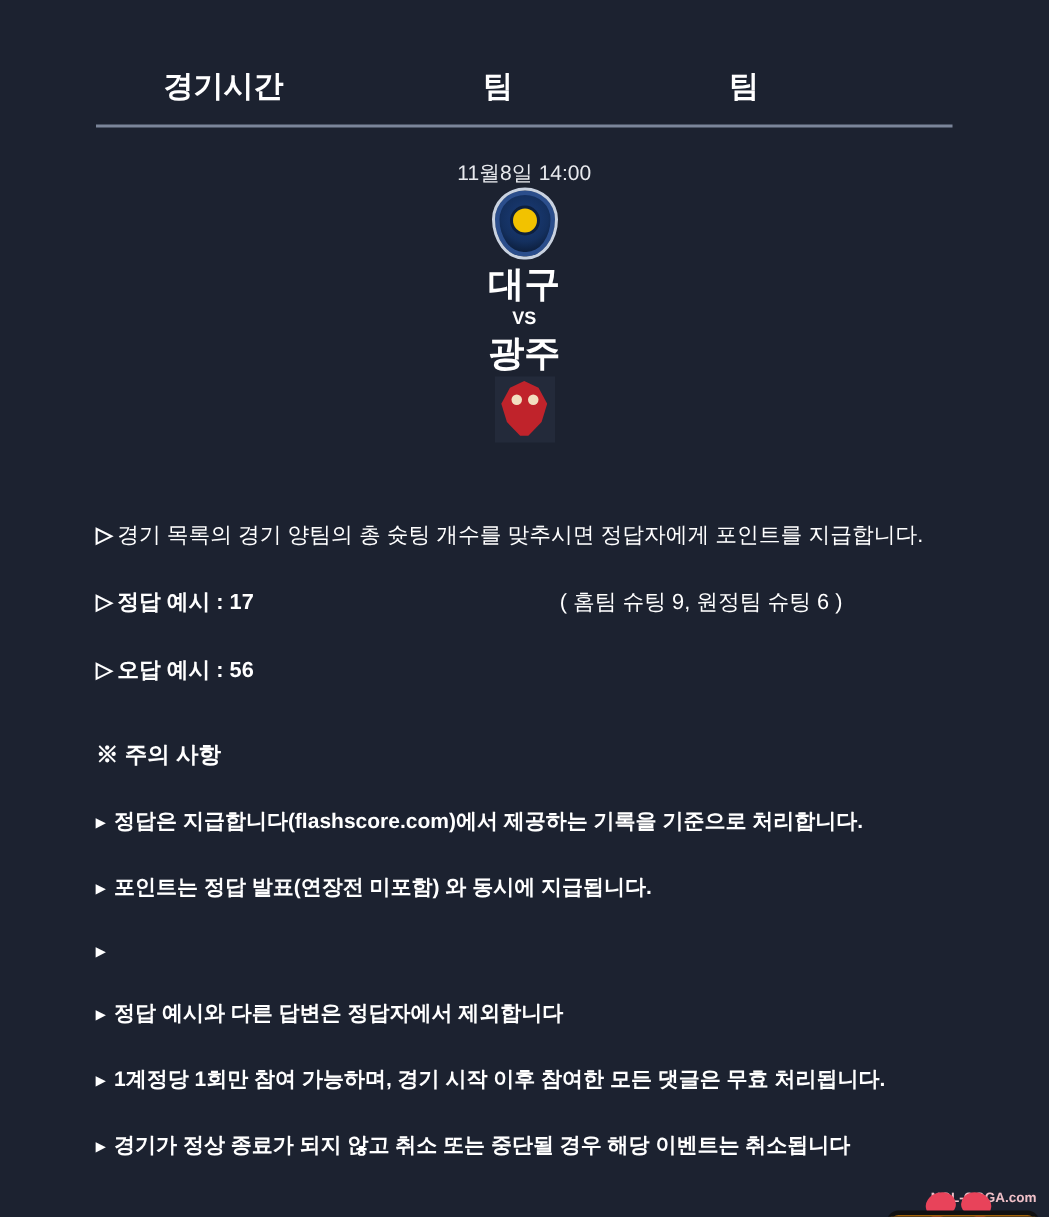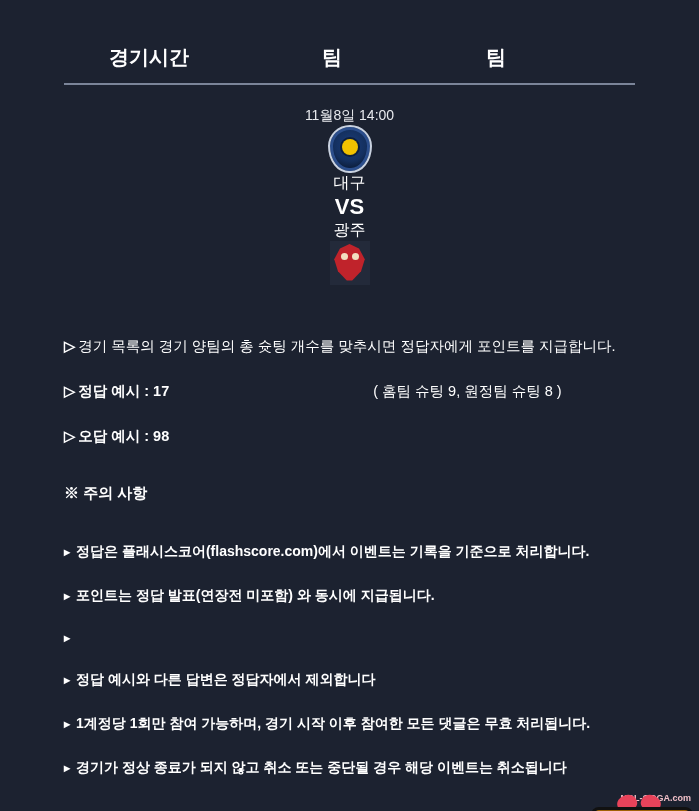--- a/index.html
+++ b/index.html
@@ -58,25 +58,25 @@
     padding-top: 22px;
     min-height: 62px;
     flex-direction: column;
   }
   .match-row .col-time {
     font-size: 14px;
     color: #e8eaee;
   }
   .match-row .col-home,
   .match-row .col-away {
-    font-size: 16px;
-    font-weight: normal;
+    font-size: 24px;
+    font-weight: bold;
   }
   .match-row .col-vs {
-    font-size: 22px;
+    font-size: 12px;
     font-weight: bold;
   }
   .crest {
     width: 40px;
     height: 44px;
     margin: 0 auto;
     position: relative;
   }
   .crest-daegu {
     background: radial-gradient(circle at 50% 42%, #1b3d7a 0%, #14305f 48%, #0d1f3d 70%);
@@ -151,21 +151,21 @@
     flex: 0 0 295px;
   }
   .rule-line .right {
     flex: 1;
     font-weight: normal;
   }
   .notice-title {
     font-size: 15px;
     font-weight: bold;
     margin-top: 38px;
-    margin-bottom: 40px;
+    margin-bottom: 26px;
   }
   .notice-item {
     font-size: 14px;
     font-weight: bold;
     color: #ffffff;
     margin-bottom: 26px;
     display: flex;
     align-items: baseline;
   }
   .notice-item .bullet {
@@ -289,33 +289,33 @@
   <div class="content">
 
     <div class="rule-line">
       <span class="mark">▷</span>
       <span class="right">경기 목록의 경기 양팀의 총 슛팅 개수를 맞추시면 정답자에게 포인트를 지급합니다.</span>
     </div>
 
     <div class="rule-line">
       <span class="mark">▷</span>
       <span class="left">정답 예시 : 17</span>
-      <span class="right">( 홈팀 슈팅 9, 원정팀 슈팅 8 )</span>
+      <span class="right">( 홈팀 슈팅 9, 원정팀 슈팅 6 )</span>
     </div>
 
     <div class="rule-line">
       <span class="mark">▷</span>
-      <span class="left">오답 예시 : 98</span>
+      <span class="left">오답 예시 : 56</span>
     </div>
 
     <div class="notice-title">※ 주의 사항</div>
 
     <div class="notice-item">
       <span class="bullet">▸</span>
-      <span>정답은 플래시스코어(flashscore.com)에서 이벤트는 기록을 기준으로 처리합니다.</span>
+      <span>정답은 지급합니다(flashscore.com)에서 제공하는 기록을 기준으로 처리합니다.</span>
     </div>
     <div class="notice-item">
       <span class="bullet">▸</span>
       <span>포인트는 정답 발표(연장전 미포함) 와 동시에 지급됩니다.</span>
     </div>
     <div class="notice-item">
       <span class="bullet">▸</span>
     </div>
     <div class="notice-item">
       <span class="bullet">▸</span>

